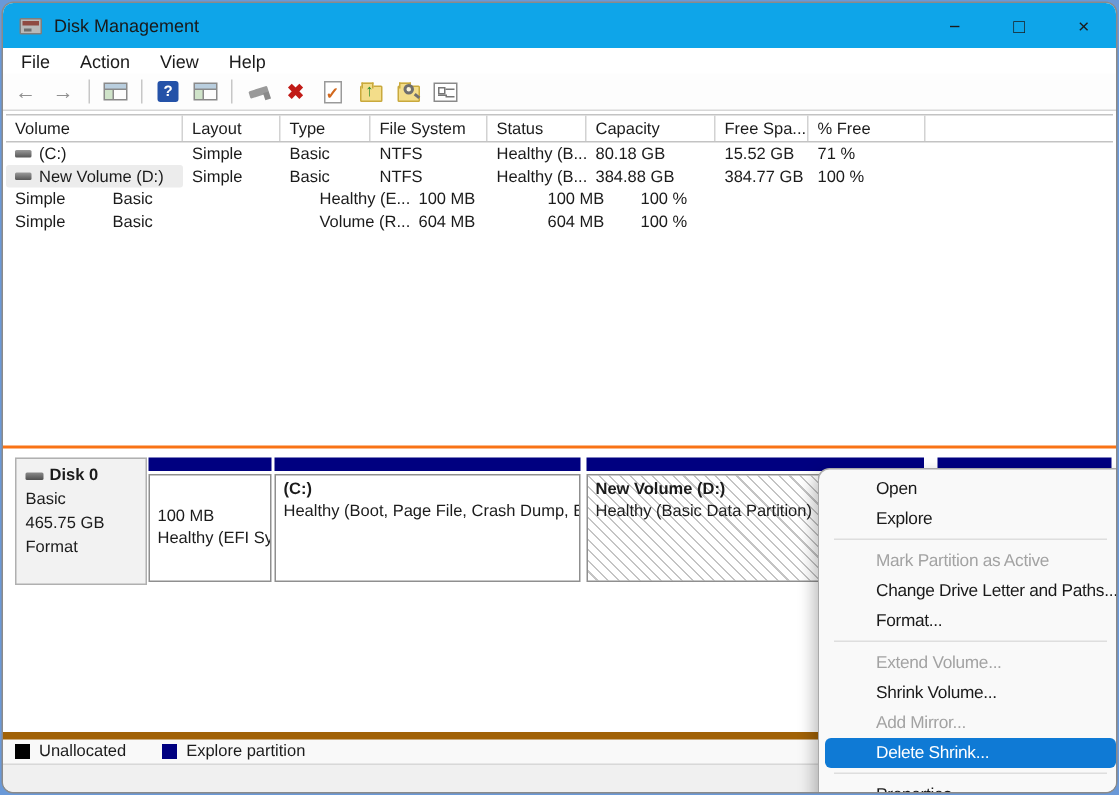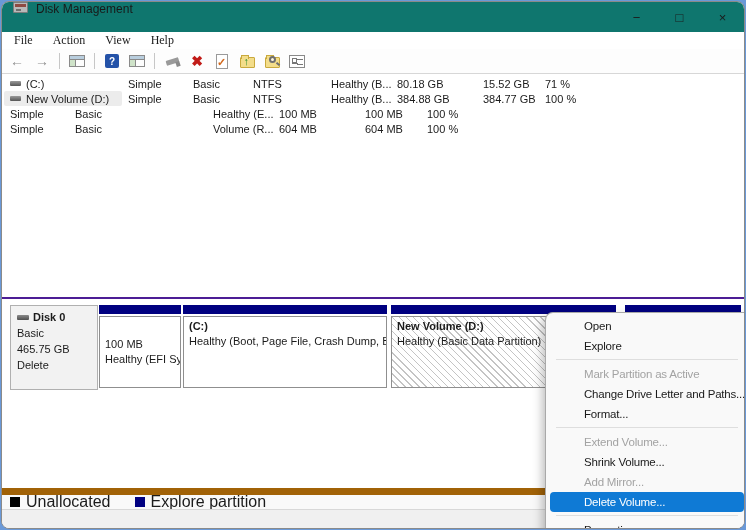--- a/index.html
+++ b/index.html
@@ -8,29 +8,29 @@
     background:#6a99d8;
     font-family:"Liberation Sans", sans-serif;
     overflow:hidden;
   }
   .window {
     position:absolute; left:1px; top:1px; width:744px; height:528px;
     background:#ffffff; border:1px solid #8a8a8a; border-radius:8px;
     overflow:hidden;
   }
   
-  .titlebar { position:absolute; left:0; top:0; right:0; height:30px; background:#0f766e; display:flex; padding-left:11px; }
+  .titlebar { position:absolute; left:0; top:0; right:0; height:30px; background:#0ea5e9; display:flex; align-items:center; padding-left:11px; }
   .app-icon { width:15px; height:11px; position:relative; background:#b9b9b9; border:1px solid #7d7d7d; border-radius:1px; margin-right:8px; }
   .app-icon::before { content:""; position:absolute; left:1px; top:1px; right:1px; height:3px; background:#8f4a42; }
   .app-icon::after { content:""; position:absolute; left:2px; bottom:1px; width:5px; height:2px; background:#6e6e6e; }
   .title-text { font-size:12px; color:#191919; }
   .win-controls { position:absolute; right:0; top:0; height:30px; display:flex; }
   .win-btn { width:43px; height:30px; display:flex; align-items:center; justify-content:center; font-size:13px; color:#1b1b1b; }
   
-  .menubar { position:absolute; left:0; top:30px; right:0; height:17px; background:#fff; display:flex; align-items:center; font-size:12px; color:#1b1b1b;font-family:Liberation Serif, serif; }
+  .menubar { position:absolute; left:0; top:30px; right:0; height:17px; background:#fff; display:flex; align-items:center; font-size:12px; color:#1b1b1b; }
   .menu-item { padding:0 10px; height:100%; display:flex; align-items:center; }
   .menu-item:first-child { margin-left:2px; }
   
   .toolbar { position:absolute; left:0; top:47px; right:0; height:25px; background:#fdfdfd; border-bottom:1px solid #d7d7d7; display:flex; align-items:center; padding-left:5px; gap:5px; }
   .tb-sep { width:1px; height:16px; background:#c7c7c7; margin:0 2px; }
   .tbtn { width:20px; height:18px; display:flex; align-items:center; justify-content:center; position:relative; }
   .arrow-glyph { font-size:14px; font-weight:bold; color:#909090; line-height:1; }
   .win-icon { width:16px; height:12px; border:1px solid #8a8a8a; background:#fdfdfd; position:relative; }
   .win-icon::before { content:""; position:absolute; left:0; top:0; bottom:0; width:5px; background:#cfe3c9; border-right:1px solid #8a8a8a; }
   .win-icon::after { content:""; position:absolute; left:0; top:0; right:0; height:3px; background:#b9cede; border-bottom:1px solid #8a8a8a; }
@@ -53,36 +53,36 @@
   .lv-header { display:flex; height:19px; border-top:1px solid #c3c3c3; border-bottom:1px solid #c3c3c3; background:#fff; }
   .lv-hcell { display:flex; align-items:center; padding-left:6px; border-right:1px solid #d2d2d2; white-space:nowrap; overflow:hidden; }
   .lv-row { display:flex; height:15px; align-items:center; }
   .lv-cell { padding-left:6px; white-space:nowrap; overflow:hidden; display:flex; align-items:center; height:100%; }
   .c0 { width:118px; } .c1 { width:65px; } .c2 { width:60px; } .c3 { width:78px; }
   .c4 { width:66px; } .c5 { width:86px; } .c6 { width:62px; } .c7 { width:78px; }
   .cf { flex:1; border-right:none; }
   .drive-ico { width:11px; height:5px; background:linear-gradient(#9a9a9a,#565656); border-radius:1px; margin-right:5px; flex:0 0 auto; }
   .lv-row.selected .c0 { background:#ececec; border-radius:2px; }
   
-  .diskpane { position:absolute; left:0; top:295px; right:0; height:191px; background:#fff; border-top:2px solid #4c1d95;padding-left:27px; }
+  .diskpane { position:absolute; left:0; top:295px; right:0; height:191px; background:#fff; border-top:2px solid #f97316;padding-left:27px; }
   .diskhead { position:absolute; left:8px; top:6px; width:88px; height:85px; background:#f2f2f2; border:1px solid #b0b0b0; padding:3px 6px; font-size:11px; line-height:16px; color:#1b1b1b; }
   .diskhead .dname { font-weight:bold; display:flex; align-items:center; gap:4px; }
   .disk-ico { width:12px; height:5px; background:linear-gradient(#8a8a8a,#4f4f4f); border-radius:1px; }
   .partitions { position:absolute; left:97px; top:6px; right:3px; height:85px; }
   .part { position:absolute; top:0; height:85px; }
   .part-bar { height:9px; background:#000080; }
   .part-box { margin-top:2px; height:72px; border:1px solid #8f8f8f; background:#fff; padding:2px 5px; font-size:11px; line-height:15px; color:#1b1b1b; white-space:nowrap; overflow:hidden; }
   .part-box .l1 { font-weight:bold; min-height:15px; }
   .part.sel .part-box { background:repeating-linear-gradient(45deg, #ffffff 0 4px, #c4c4c4 4px 5px); }
   .p1 { left:0; width:82px; } .p1 .l1 { min-height:18px; }
   .p2 { left:84px; width:204px; }
   .p3 { left:292px; width:225px; }
   .p4 { left:526px; width:116px; }
   
-  .legend { position:absolute; left:0; top:486px; right:0; height:21px; background:#f9f9f9; border-top:7px solid #a16207; display:flex; align-items:center; padding-left:8px; gap:6px; font-size:16px; color:#1b1b1b; }
+  .legend { position:absolute; left:0; top:486px; right:0; height:21px; background:#f9f9f9; border-top:5px solid #a16207; display:flex; align-items:center; padding-left:8px; gap:6px; font-size:11px; color:#1b1b1b; }
   .swatch { width:10px; height:10px; display:inline-block; }
   .legend-label { margin-right:18px; }
   .statusbar { position:absolute; left:0; top:507px; right:0; height:21px; background:#f0f0f0; border-top:1px solid #d8d8d8; }
   
   .ctxmenu { position:absolute; left:543px; top:310px; width:203px; height:232px; background:#f9f9f9; border:1px solid #a9a9a9; border-right:none; border-radius:8px 0 0 0; box-shadow:-3px 4px 10px rgba(0,0,0,.25); padding-top:3px; font-size:11.5px; letter-spacing:-0.2px; color:#1a1a1a; overflow:hidden; }
   .ctx-item { height:20px; display:flex; align-items:center; padding-left:38px; white-space:nowrap; overflow:hidden; }
   .ctx-item.disabled { color:#a3a3a3; }
   .ctx-item.highlight { margin:0 4px; padding-left:34px; border-radius:4px; color:#ffffff; }
   .ctx-sep { height:1px; background:#dedede; margin:3px 10px 4px 10px; }
 </style>
@@ -145,20 +145,31 @@
         <span class="folder">
           <span class="mag"></span>
         </span>
       </span>
     <span class="tbtn">
         <span class="props-list"></span>
       </span>
   </div>
 
   <div class="listview">
+    <div class="lv-header">
+      <span class="lv-hcell c0">Volume</span>
+      <span class="lv-hcell c1">Layout</span>
+      <span class="lv-hcell c2">Type</span>
+      <span class="lv-hcell c3">File System</span>
+      <span class="lv-hcell c4">Status</span>
+      <span class="lv-hcell c5">Capacity</span>
+      <span class="lv-hcell c6">Free Spa...</span>
+      <span class="lv-hcell c7">% Free</span>
+      <span class="lv-hcell cf"></span>
+    </div>
 
     <div class="lv-row">
       <span class="lv-cell c0">
           <span class="drive-ico"></span>
           <span>(C:)</span>
         </span>
       <span class="lv-cell c1">Simple</span>
       <span class="lv-cell c2">Basic</span>
       <span class="lv-cell c3">NTFS</span>
       <span class="lv-cell c4">Healthy (B...</span>
@@ -203,21 +214,21 @@
   </div>
 
   <div class="diskpane">
     <div class="diskhead">
       <div class="dname">
           <span class="disk-ico"></span>
           <span>Disk 0</span>
         </div>
       <div>Basic</div>
       <div>465.75 GB</div>
-      <div>Delete</div>
+      <div>Format</div>
     </div>
     <div class="partitions">
       <div class="part p1">
         <div class="part-bar" style="background-color: rgb(0, 0, 128);"></div>
         <div class="part-box">
           <div class="l1"></div>
           <div>100 MB</div>
           <div>Healthy (EFI Sy</div>
         </div>
       </div>
@@ -259,18 +270,18 @@
     <div class="ctx-item">Open</div>
     <div class="ctx-item">Explore</div>
     <div class="ctx-sep"></div>
     <div class="ctx-item disabled">Mark Partition as Active</div>
     <div class="ctx-item">Change Drive Letter and Paths...</div>
     <div class="ctx-item">Format...</div>
     <div class="ctx-sep"></div>
     <div class="ctx-item disabled">Extend Volume...</div>
     <div class="ctx-item">Shrink Volume...</div>
     <div class="ctx-item disabled">Add Mirror...</div>
-    <div class="ctx-item highlight" style="background-color: rgb(15, 122, 213);">Delete Volume...</div>
+    <div class="ctx-item highlight" style="background-color: rgb(15, 122, 213);">Delete Shrink...</div>
     <div class="ctx-sep"></div>
     <div class="ctx-item">Properties</div>
   </div>
 
 </div>
 
 </body></html>

